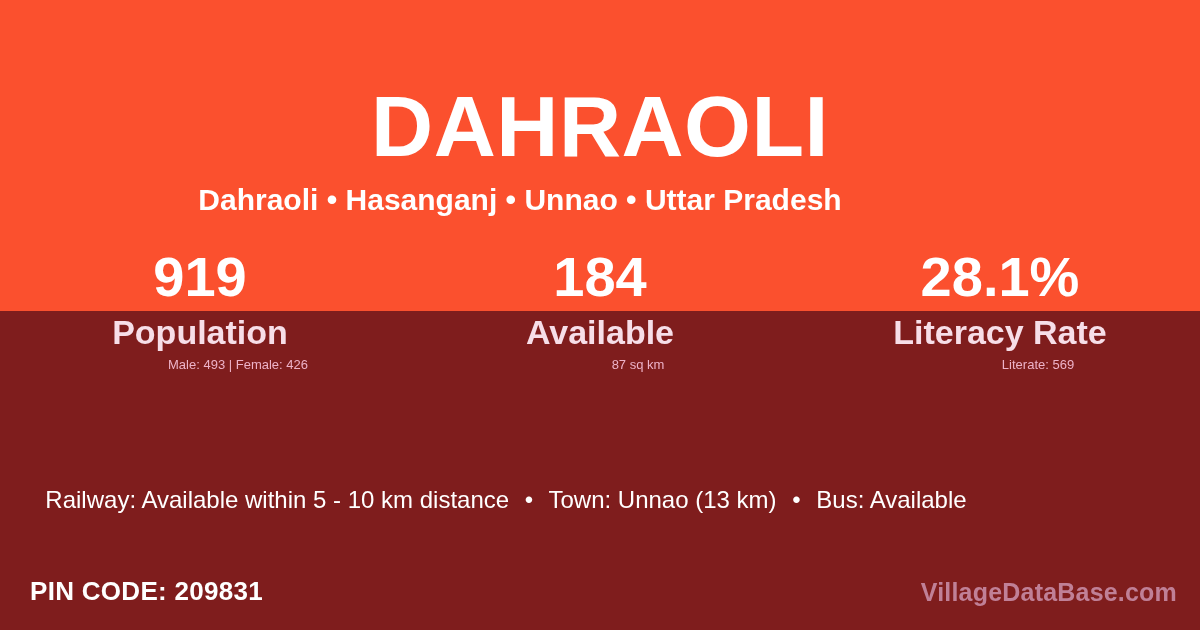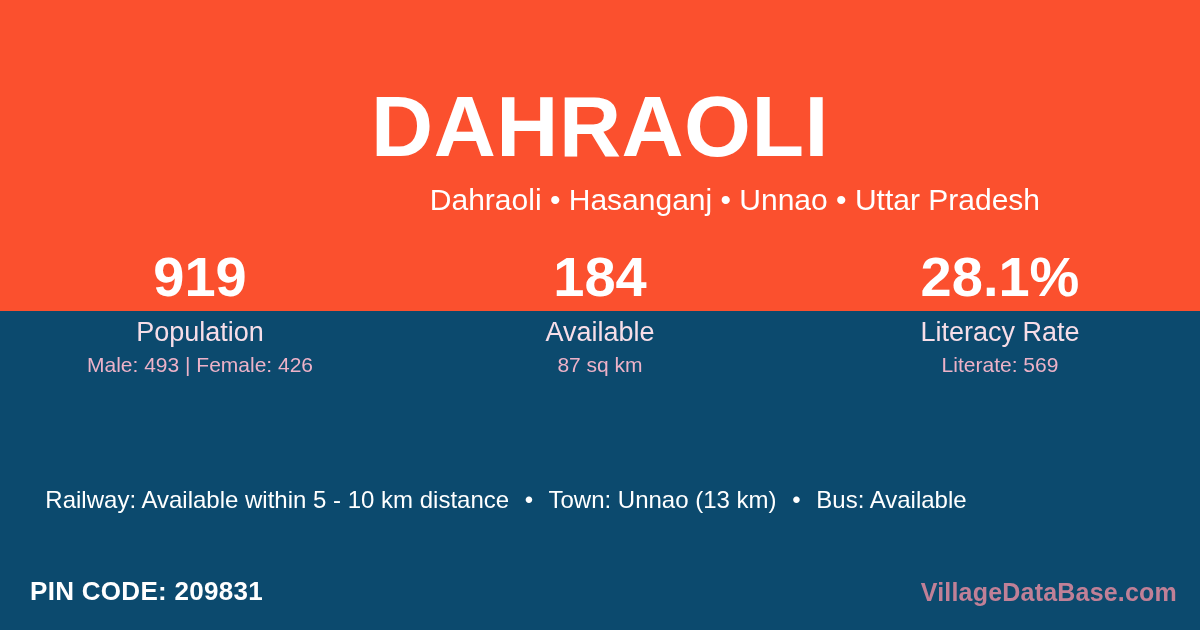--- a/index.html
+++ b/index.html
@@ -12,21 +12,21 @@
     height: 630px;
     overflow: hidden;
     font-family: "Liberation Sans", sans-serif;
     -webkit-font-smoothing: antialiased;
   }
 
   #card {
     position: relative;
     width: 1200px;
     height: 630px;
-    background: #0c4a6e;
+    background: #7f1d1d;
     overflow: hidden;
   }
 
   
   #hero-band {
     position: absolute;
     left: 0;
     top: 0;
     width: 1200px;
     height: 311px;
@@ -45,24 +45,24 @@
     letter-spacing: 0.5px;
     color: #FFFFFF;
     white-space: nowrap;
   }
 
   #village-subtitle {
     position: absolute;
     left: 0;
     top: 182px;
     width: 1040px;
-    text-align: right;
+    text-align: center;
     font-size: 30px;
     line-height: 36px;
-    font-weight: normal;
+    font-weight: bold;
     color: #FFFFFF;
     white-space: nowrap;
   }
 
   
   #stats-row {
     position: absolute;
     left: 0;
     top: 243px;
     width: 1200px;
@@ -86,36 +86,37 @@
     color: #FFFFFF;
     white-space: nowrap;
   }
   .stat-label {
     position: absolute;
     left: 0;
     top: 72px;
     width: 100%;
     height: 34px;
     line-height: 34px;
-    font-size: 27px;
-    font-weight: normal;
+    font-size: 34px;
+    font-weight: bold;
     color: #F7DEE8;
     white-space: nowrap;
   }
   .stat-sub {
     position: absolute;
     left: 0;
     top: 110px;
     width: 100%;
     height: 24px;
     line-height: 24px;
-    font-size: 21px;
+    font-size: 13px;
     font-weight: normal;
     color: #EDB2C8;
     white-space: nowrap;
+    padding-left: 38px;
   }
 
   
   #transit-line {
     position: absolute;
     left: 0;
     top: 485px;
     width: 1012px;
     text-align: center;
     font-size: 24px;

